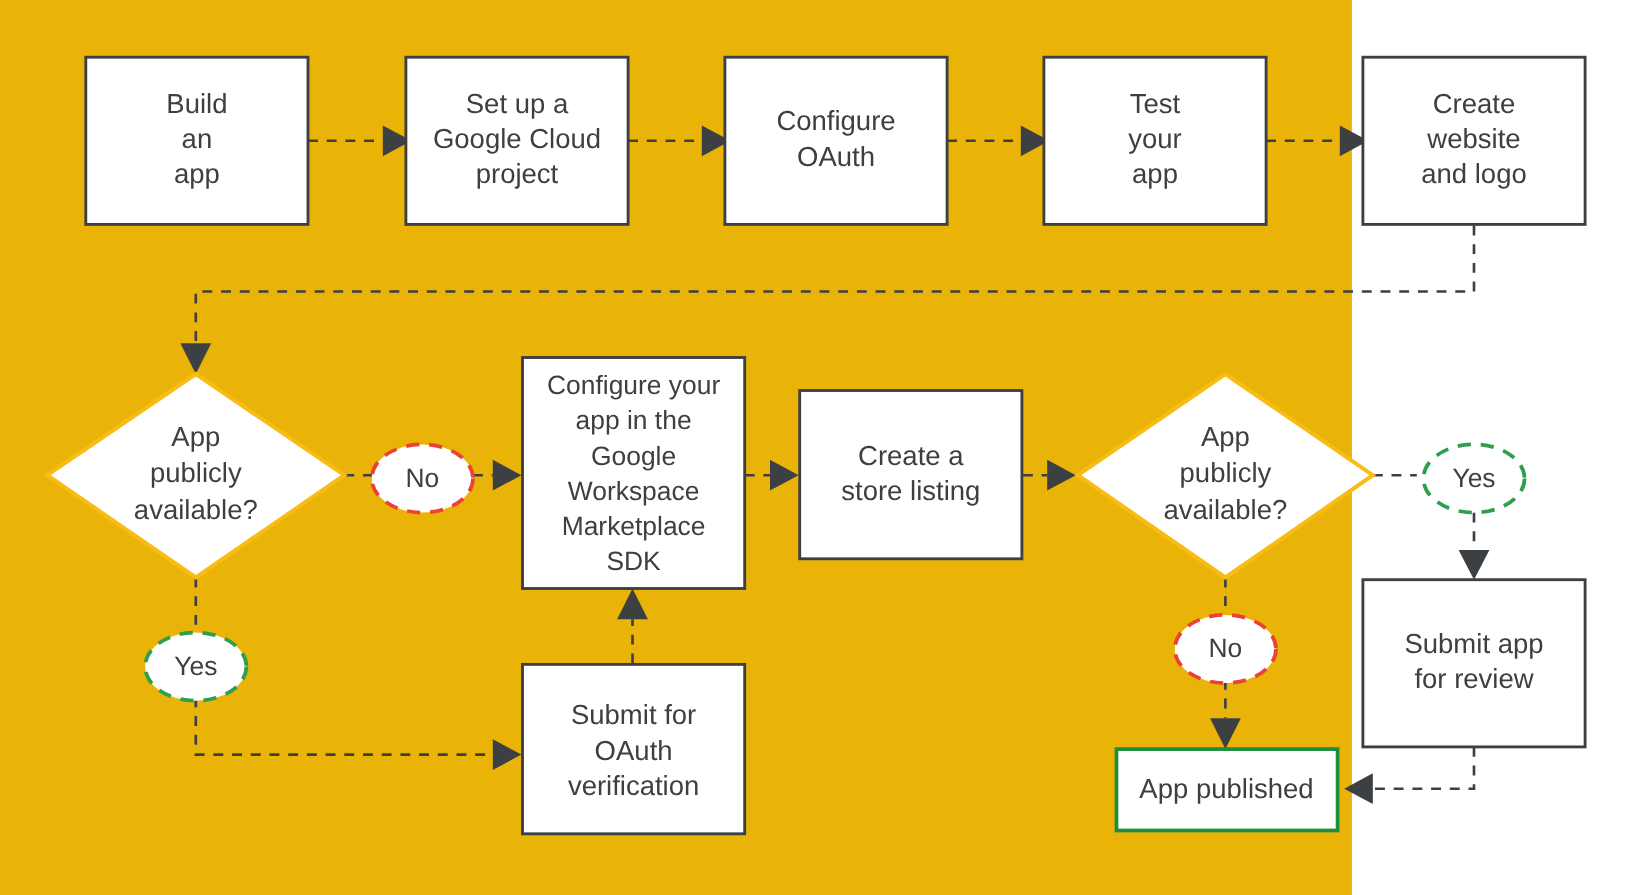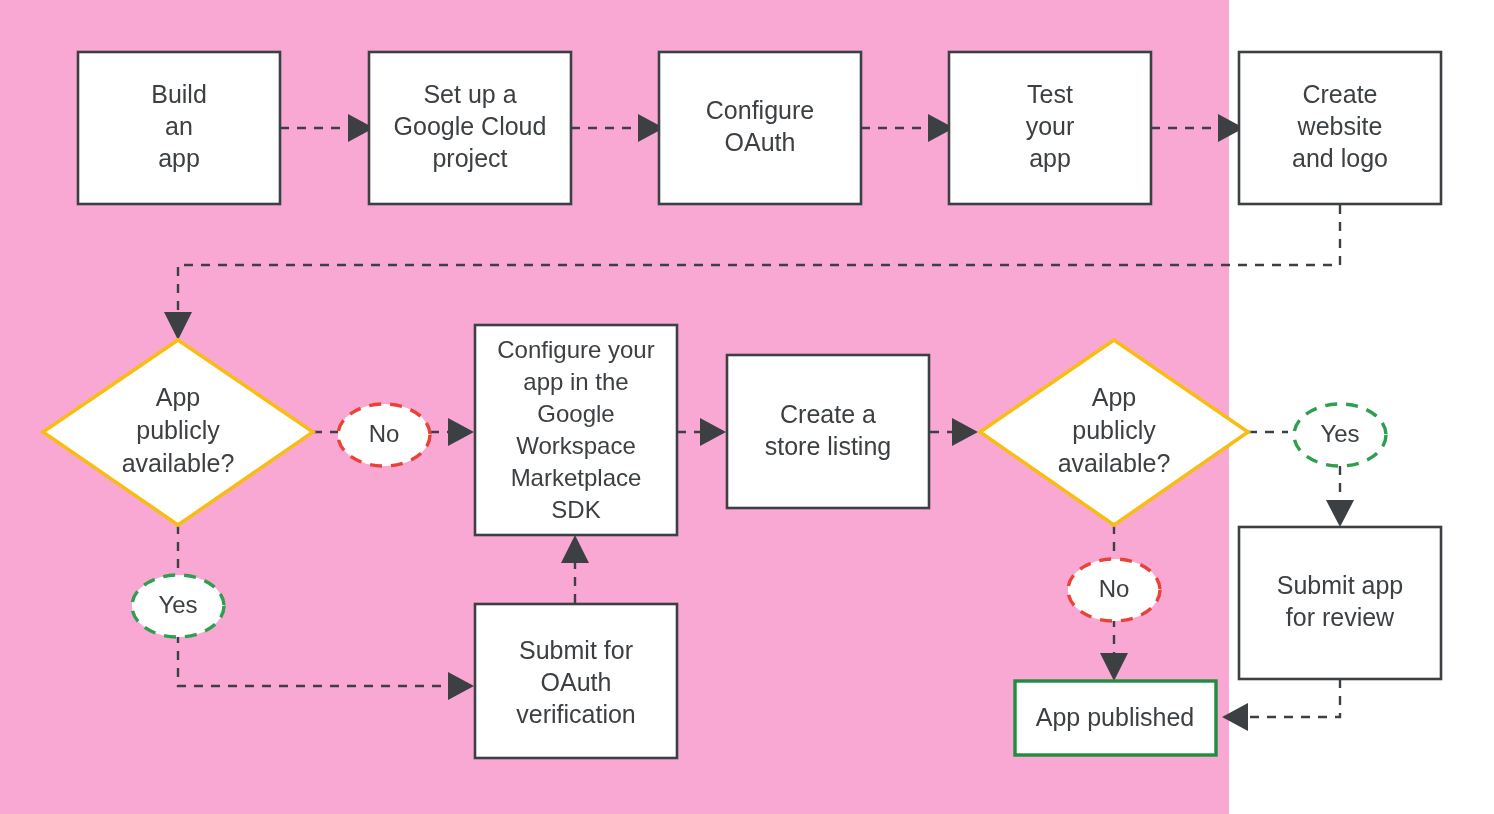--- a/index.html
+++ b/index.html
@@ -11,21 +11,21 @@
   body {
     width: 1494px;
     height: 814px;
     font-family: "Liberation Sans", sans-serif;
     overflow: hidden;
   }
   #flowchart-root {
     position: relative;
     width: 1229px;
     height: 814px;
-    background: #f9a8d4;
+    background: #eab308;
   }
   svg.flow-canvas {
     display: block;
     width: 1494px;
     height: 814px;
   }
   .node-box {
     fill: #ffffff;
     stroke: #3C4043;
     stroke-width: 2.6;

